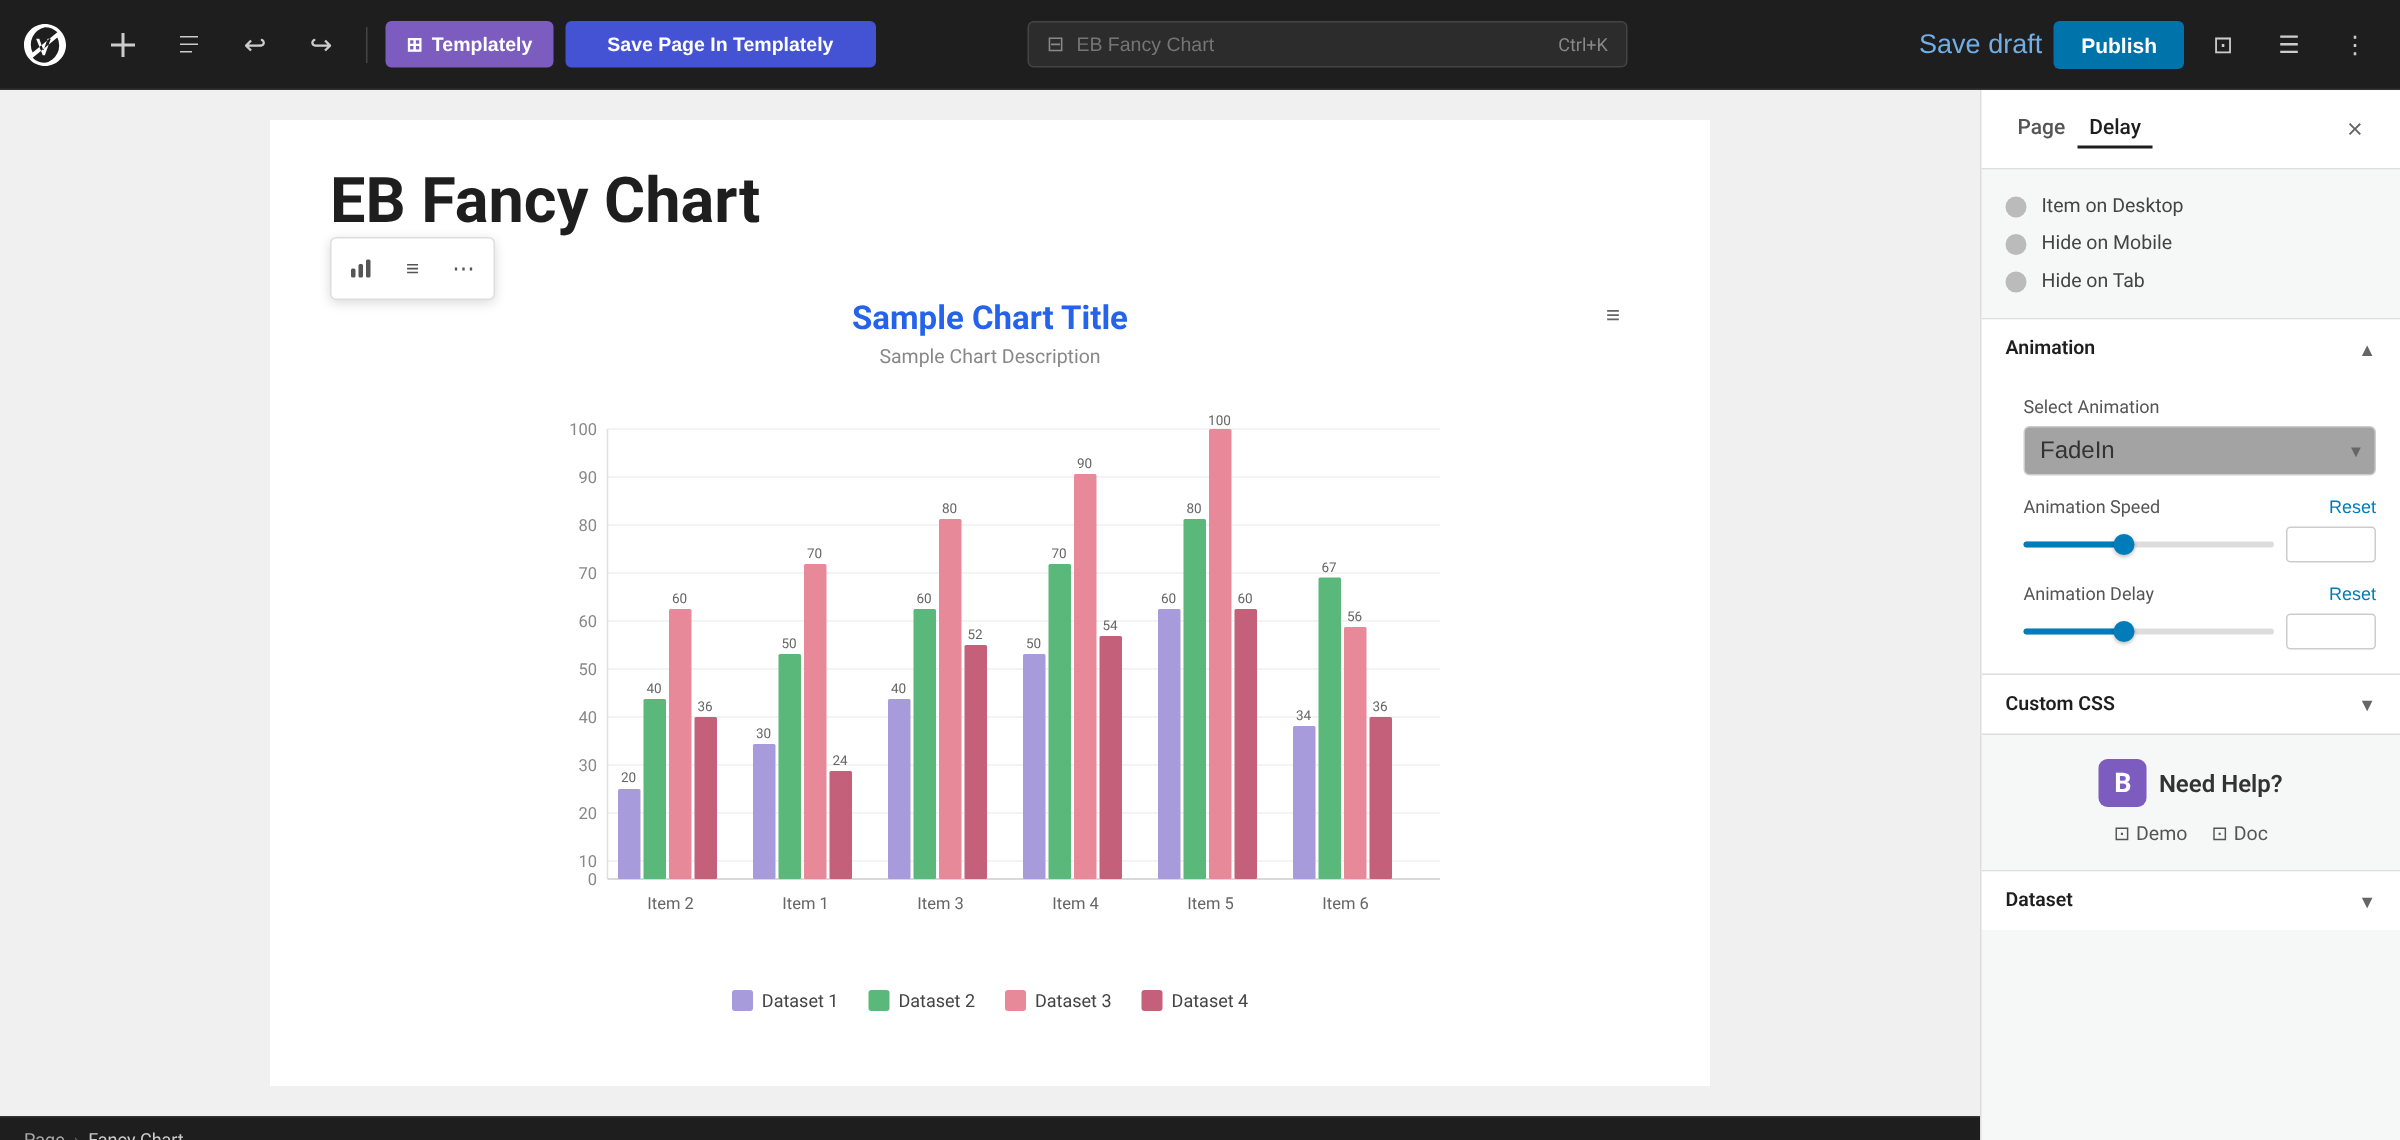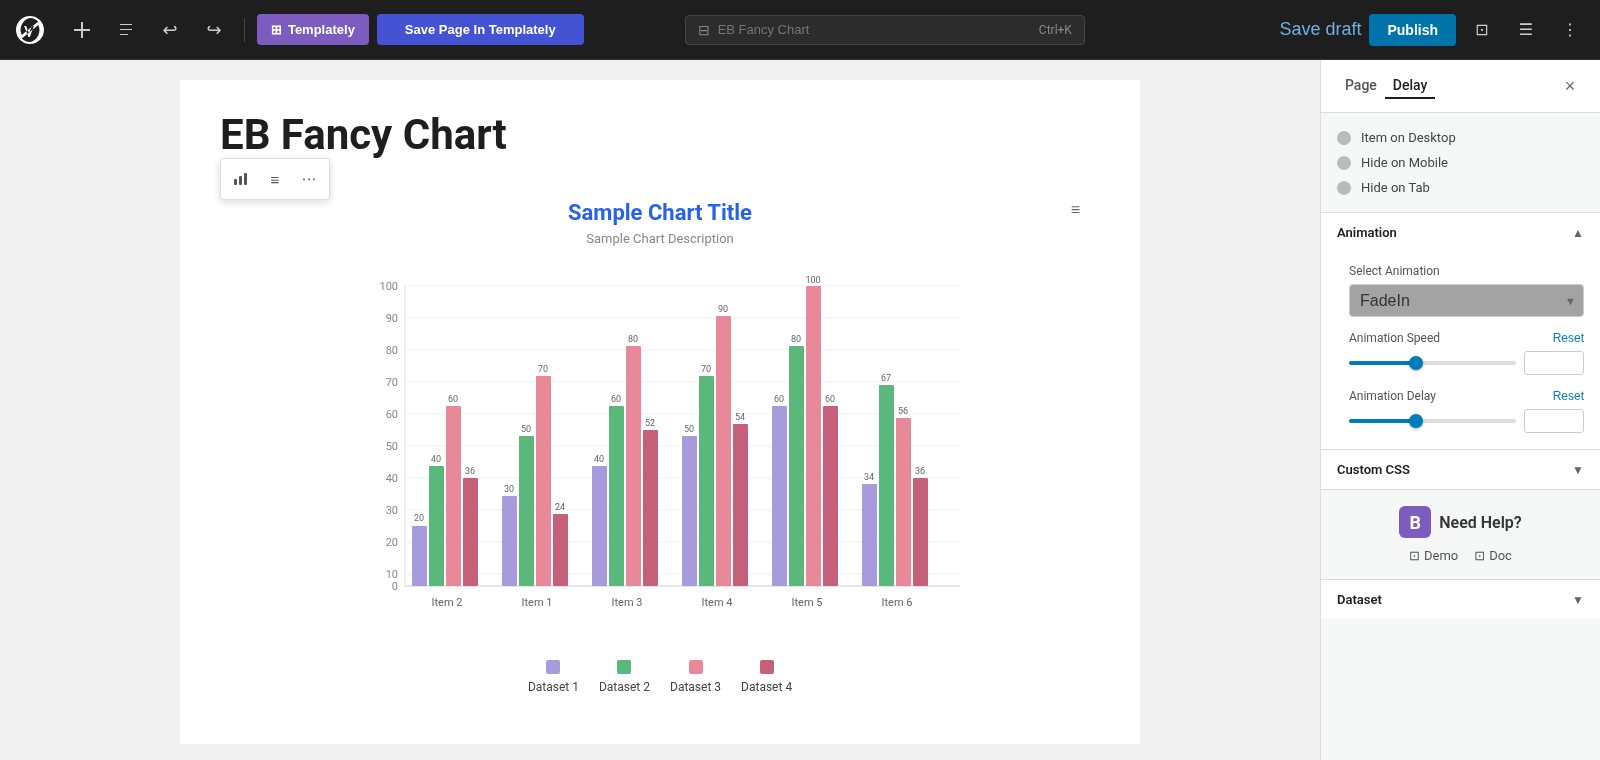--- a/index.html
+++ b/index.html
@@ -143,21 +143,21 @@
     
     .chart-legend {
       display: flex;
       justify-content: center;
       gap: 20px;
       margin-top: 10px;
       flex-wrap: wrap;
     }
     .legend-item {
       display: flex; align-items: center; gap: 6px;
-      font-size: 12px; color: #444; flex-direction: column;
+      font-size: 12px; color: #444;
     }
     .legend-color {
       width: 14px; height: 14px; border-radius: 2px;
     }
 
     
     .breadcrumb {
       background: #1e1e1e;
       padding: 8px 16px;
       display: flex;

